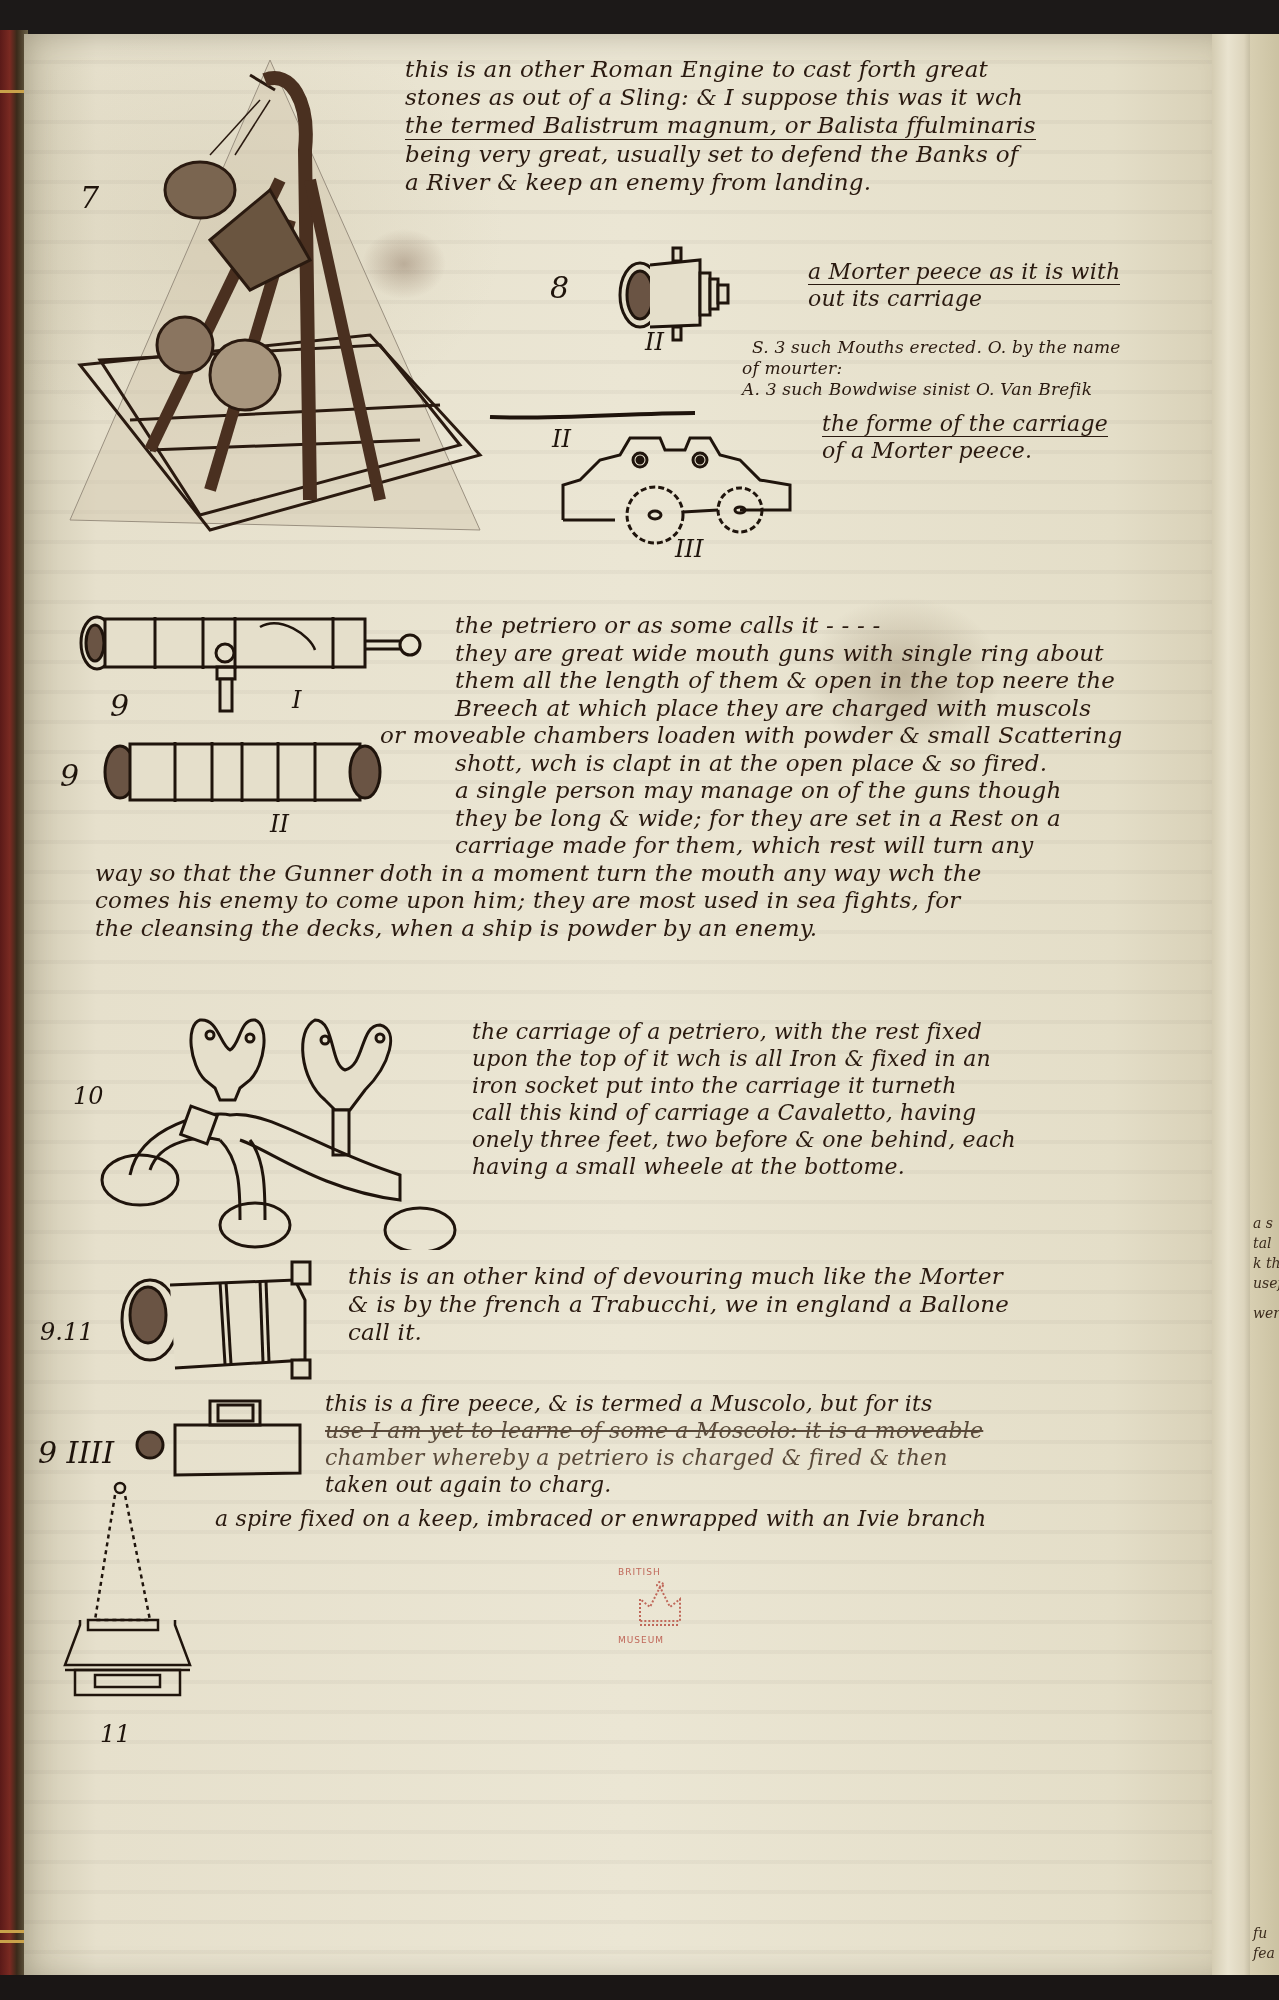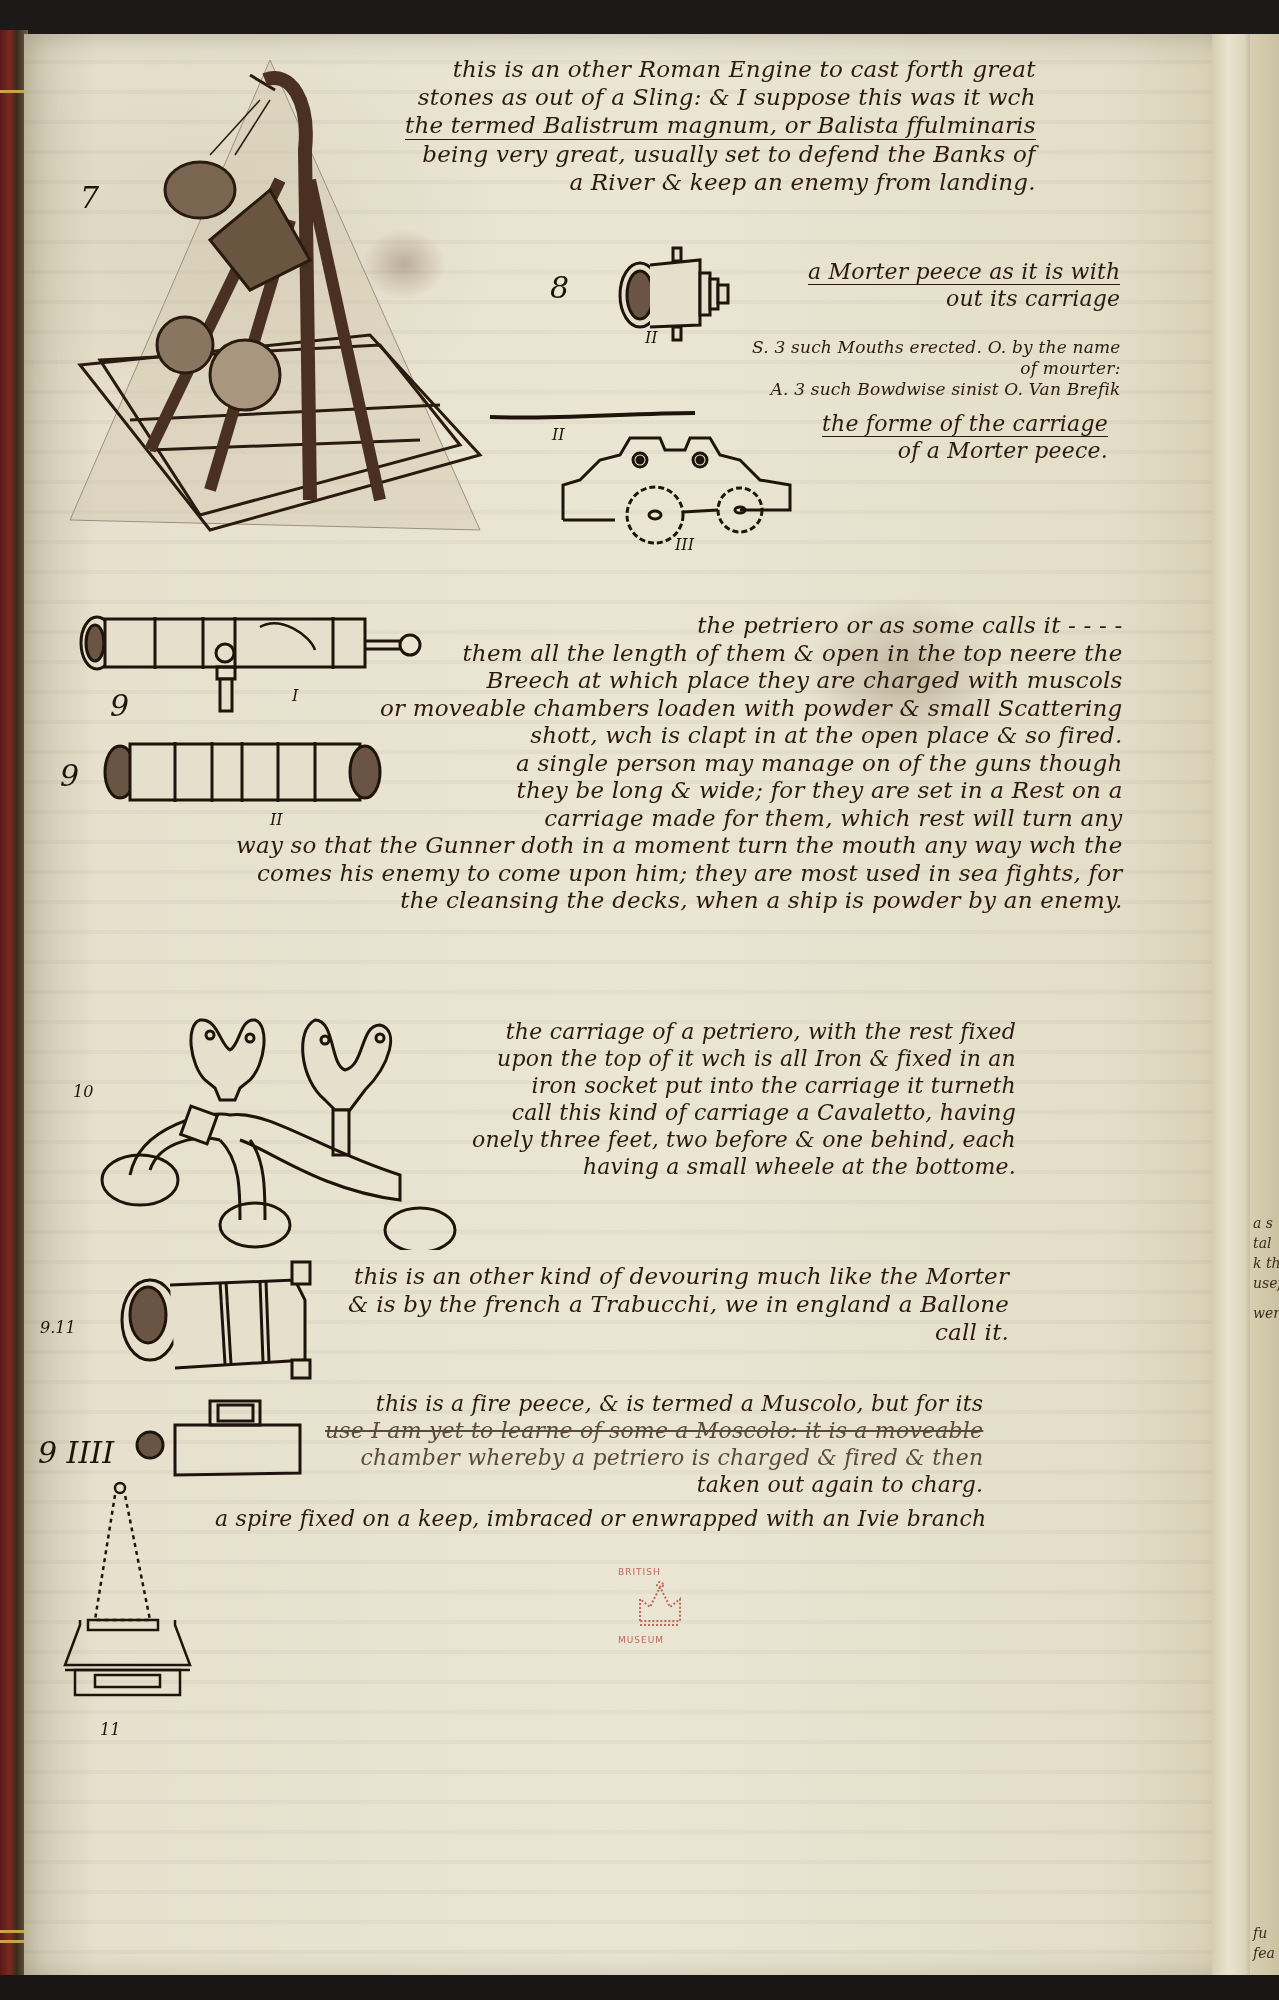--- a/index.html
+++ b/index.html
@@ -45,29 +45,29 @@
   .hand {
     position: absolute;
     font-family: "DejaVu Serif", serif;
     font-style: italic;
     color: #2a1a10;
     font-size: 22px;
     line-height: 27px;
     letter-spacing: 0.2px;
     white-space: nowrap;
   }
-  .hand .ln { display: block; text-align: right; }
+  .hand .ln { display: block; }
   .ul { border-bottom: 1.5px solid #2a1a10; }
   .strike { text-decoration: line-through; }
   .faint { color: #5a4a3a; }
   .num {
     position: absolute; font-family: "DejaVu Serif", serif; font-style: italic;
     color: #1f140c; font-size: 30px;
   }
-  .num.small { font-size: 16px; }
+  .num.small { font-size: 24px; }
   .drawing { position: absolute; }
   .stamp {
     position: absolute; left: 618px; top: 1565px; width: 84px; height: 86px;
   }
   .stamp-text {
     position: absolute; left: 0; width: 84px; 
     font-family: "DejaVu Sans", sans-serif; font-size: 9px; letter-spacing: 1px;
     color: #c0685a;
   }
   .binding-bottom {
@@ -213,20 +213,21 @@
     <line x1="142" y1="10" x2="142" y2="70"></line>
       <line x1="178" y1="10" x2="178" y2="70"></line>
     <line x1="215" y1="10" x2="215" y2="70"></line>
     <ellipse cx="265" cy="40" rx="15" ry="26" fill="#6a5444"></ellipse>
   </g>
 </svg>
 <span class="num small" style="left:270px; top:810px;">II</span>
 
 <div class="hand" style="left:455px; top:612px; font-size:23px; line-height:27.5px;">
   <span class="ln">the petriero or as some calls it - - - -</span>
+  <span class="ln">they are great wide mouth guns with single ring about</span>
   <span class="ln">them all the length of them &amp; open in the top neere the</span>
   <span class="ln">Breech at which place they are charged with muscols</span>
   <span class="ln" style="margin-left:-75px">or moveable chambers loaden with powder &amp; small Scattering</span>
   <span class="ln">shott, wch is clapt in at the open place &amp; so fired.</span>
   <span class="ln">a single person may manage on of the guns though</span>
   <span class="ln">they be long &amp; wide; for they are set in a Rest on a</span>
   <span class="ln">carriage made for them, which rest will turn any</span>
   <span class="ln" style="margin-left:-360px">way so that the Gunner doth in a moment turn the mouth any way wch the</span>
   <span class="ln" style="margin-left:-360px">comes his enemy to come upon him; they are most used in sea fights, for</span>
   <span class="ln" style="margin-left:-360px">the cleansing the decks, when a ship is powder by an enemy.</span>

